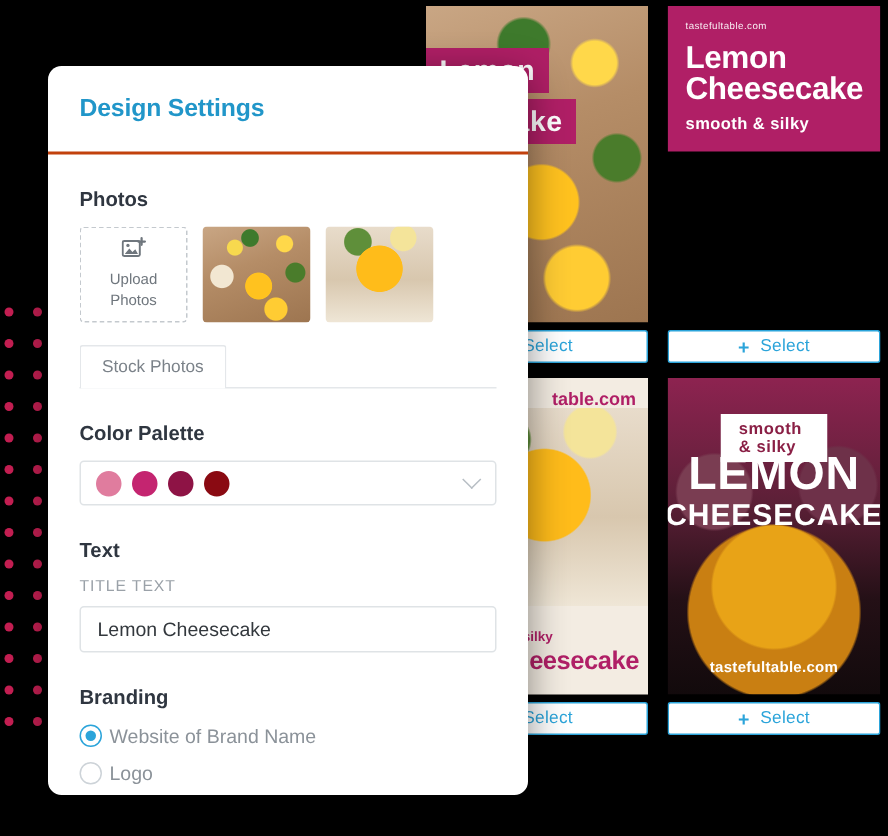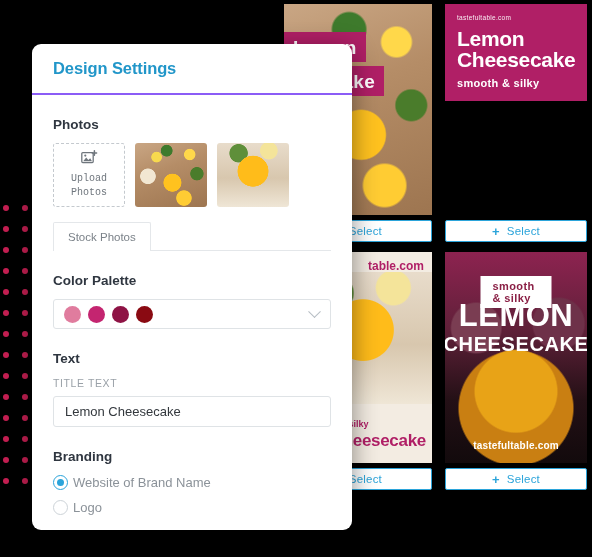--- a/index.html
+++ b/index.html
@@ -100,33 +100,33 @@
     color:#fff; font-size:10px; font-weight:800; letter-spacing:.2px; }
 
   
   .panel {
     position:absolute; left:32px; top:44px; width:320px; height:486px;
     background:#fff; border-radius:9px; z-index:5;
     box-shadow:0 6px 26px rgba(0,0,0,.45);
     display:flex; flex-direction:column;
   }
   .panel-head {
-    height:51px; border-bottom:2px solid #8b5cf6;
+    height:59px; border-bottom:2px solid #c2410c;
     display:flex; align-items:center; padding:0 21px;
   }
   .panel-title { color:#2196c9; font-size:16.5px; font-weight:700; letter-spacing:-.1px; }
   .panel-body { padding:22px 21px 0; }
 
   .sec-title { font-size:13.5px; font-weight:700; color:#2f3640; margin-bottom:11px; }
 
   .thumbs { display:flex; gap:10px; }
   .upload {
     width:72px; height:64px; border:1px dashed #c4c9ce; border-radius:3px;
     display:flex; flex-direction:column; align-items:center; justify-content:center;
-    gap:2px; color:#6f767d; font-size:10px; line-height:1.25; text-align:center;font-family:Liberation Mono, monospace;
+    gap:2px; color:#6f767d; font-size:10px; line-height:1.25; text-align:center;
   }
   .thumb { width:72px; height:64px; border-radius:3px; overflow:hidden; position:relative; }
 
   .tabs { margin-top:15px; border-bottom:1px solid #e4e7ea; display:flex; }
   .tab {
     border:1px solid #e4e7ea; border-bottom:none; background:#fff;
     padding:8px 14px; font-size:11.5px; color:#7b8289; border-radius:2px 2px 0 0;
     margin-bottom:-1px;
   }
 

